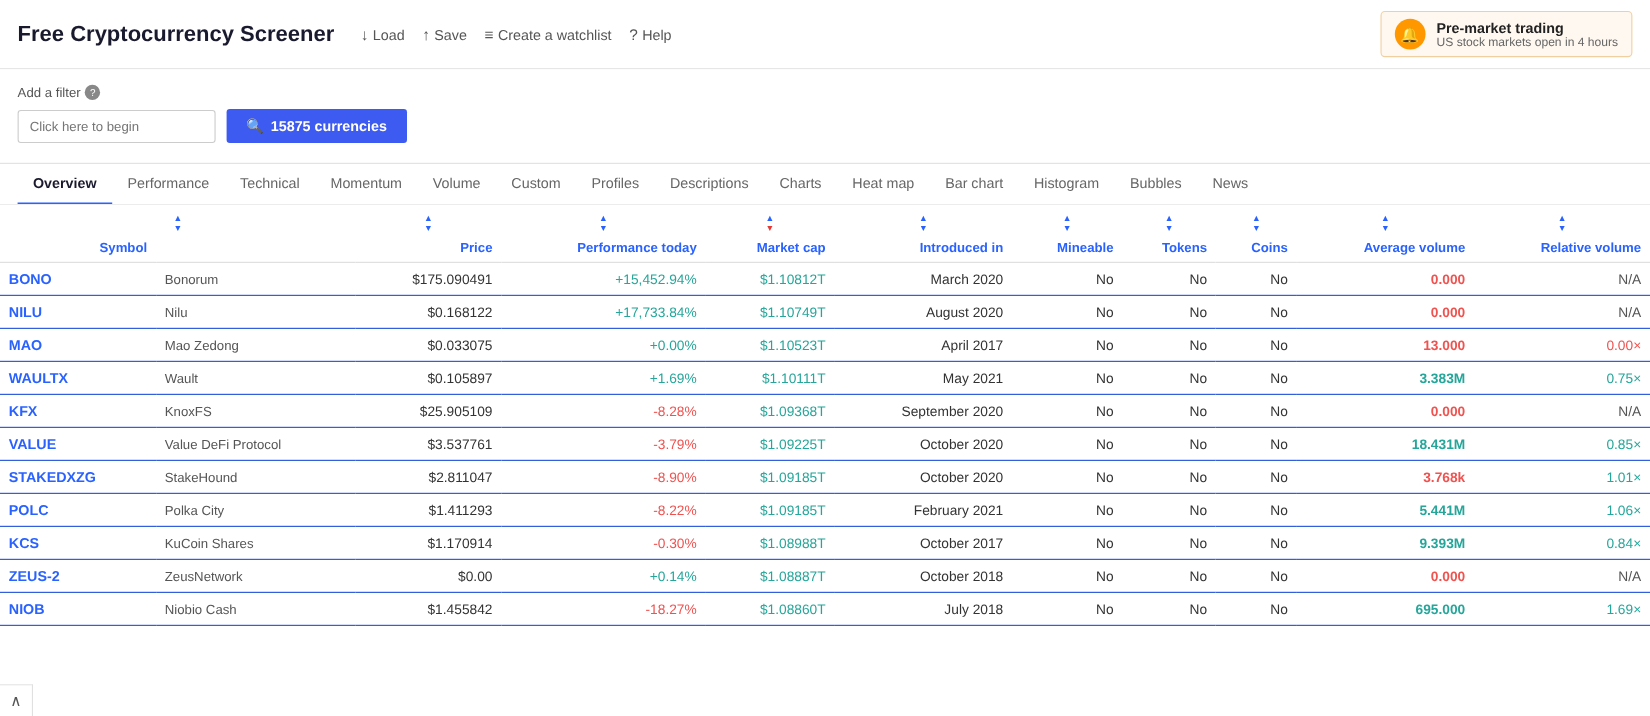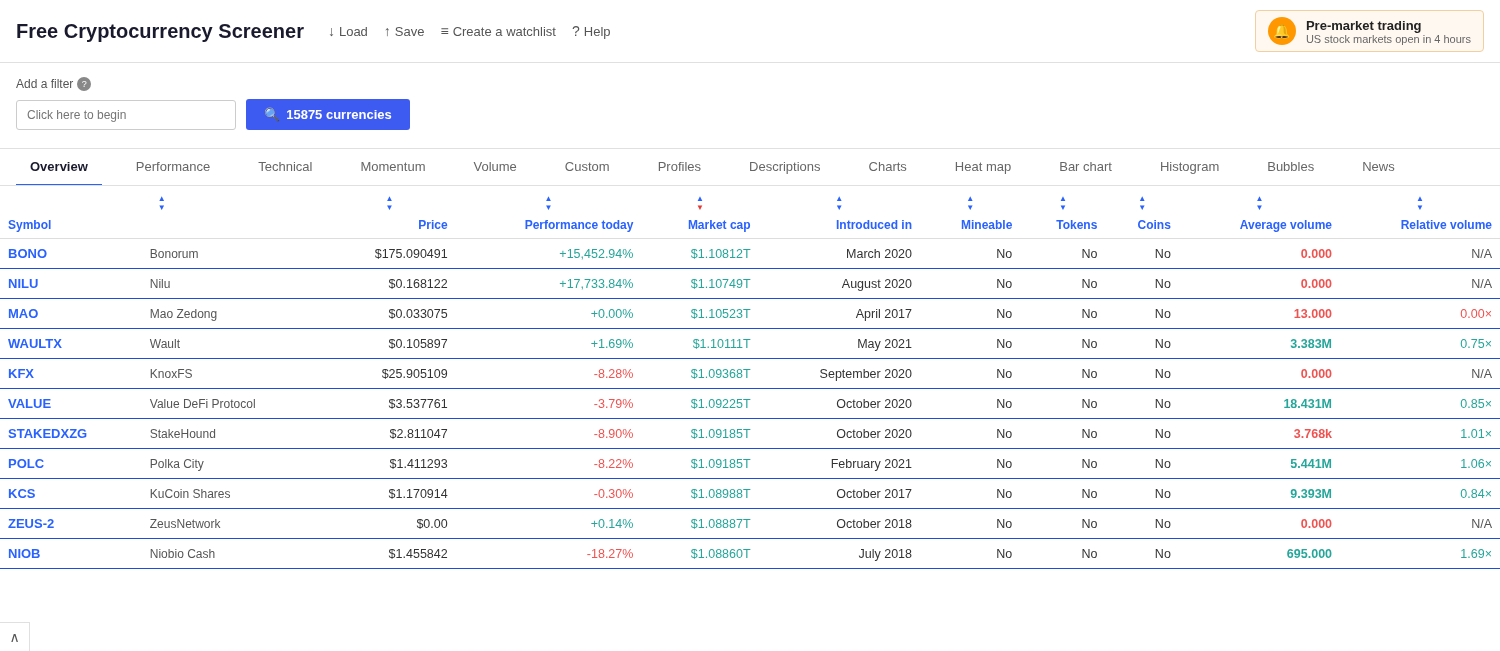--- a/index.html
+++ b/index.html
@@ -85,21 +85,21 @@
       display: inline-flex;
       align-items: center;
       justify-content: center;
     }
     .filter-controls {
       display: flex;
       align-items: center;
       gap: 10px;
     }
     .filter-input {
-      width: 220px;
+      width: 180px;
       padding: 7px 10px;
       border: 1px solid #ccc;
       border-radius: 3px;
       font-size: 12px;
       color: #999;
       outline: none;
     }
     .search-btn {
       display: flex;
       align-items: center;
@@ -116,21 +116,20 @@
     .search-count { font-weight: 700; }
 
     
     .tabs-bar {
       display: flex;
       align-items: center;
       border-bottom: 1px solid #e0e0e0;
       padding: 0 16px;
       background: #fff;
       overflow-x: auto;
-      gap: 20px;
     }
     .tab {
       padding: 10px 14px;
       font-size: 13px;
       color: #666;
       cursor: pointer;
       white-space: nowrap;
       border-bottom: 2px solid transparent;
       margin-bottom: -1px;
     }
@@ -341,21 +340,21 @@
             </span>
         </th>
         <th>
           <span class="sort-arrows">
               <span class="sort-arrow-up">▲</span>
               <span class="sort-arrow-down">▼</span>
             </span>
         </th>
       </tr>
       <tr>
-        <th style="text-align:left">Symbol</th>
+        <th style="text-align:right">Symbol</th>
         <th style="text-align:left"></th>
         <th>Price</th>
         <th>Performance today</th>
         <th>Market cap</th>
         <th>Introduced in</th>
         <th>Mineable</th>
         <th>Tokens</th>
         <th>Coins</th>
         <th>Average volume</th>
         <th>Relative volume</th>

